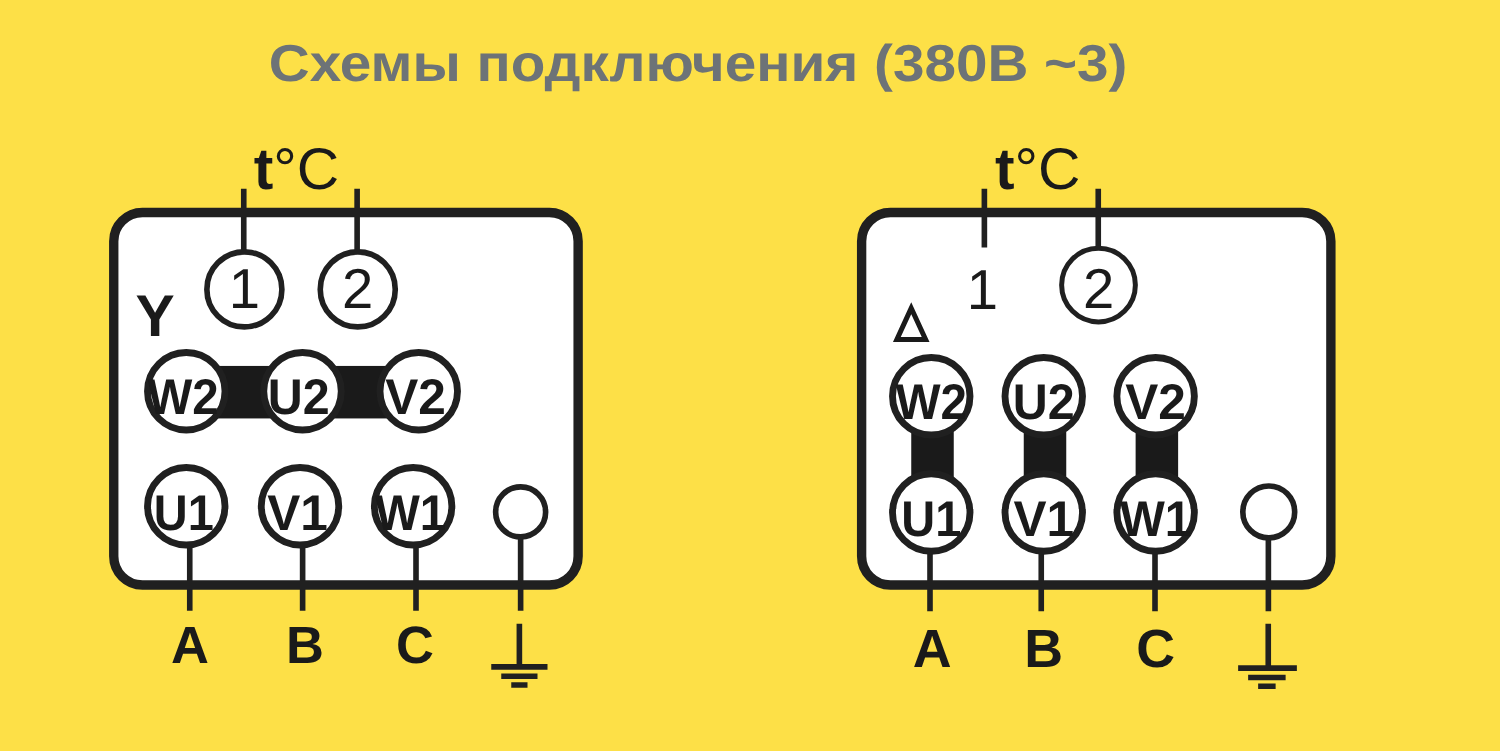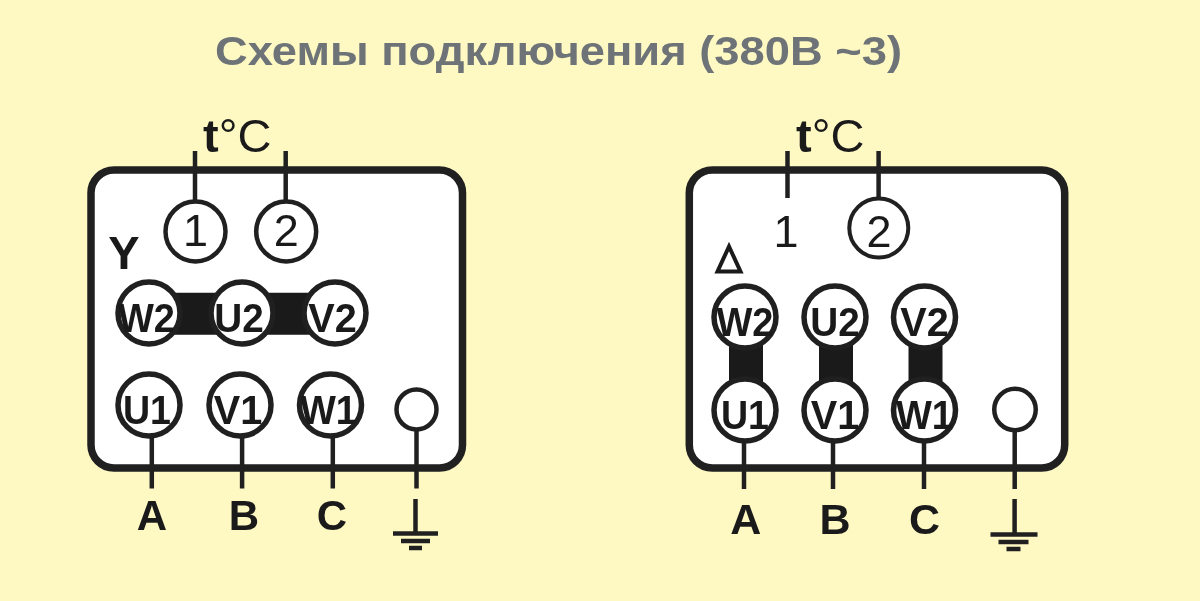--- a/index.html
+++ b/index.html
@@ -1,16 +1,16 @@
 <!DOCTYPE html>
 <html><head>
 <meta charset="utf-8">
 <style>
   html,body{margin:0;padding:0;background:#ffffff;}
-  #c{position:relative;width:1200px;height:601px;background:#fef9c3;overflow:hidden;}
+  #c{position:relative;width:1200px;height:601px;background:#fde047;overflow:hidden;}
   svg{position:absolute;top:0;left:0;font-family:"Liberation Sans",sans-serif;filter:blur(0.6px);}
 </style>
 </head>
 <body>
 <div id="c">
 <svg width="1200" height="601" viewBox="0 0 1200 601">
 
   <text id="title" x="558.5" y="65" text-anchor="middle" font-size="41.5" font-weight="bold" fill="#6d7377" textLength="687" lengthAdjust="spacingAndGlyphs">Схемы подключения (380В ~3)</text>
 
   <g stroke-linecap="butt">

